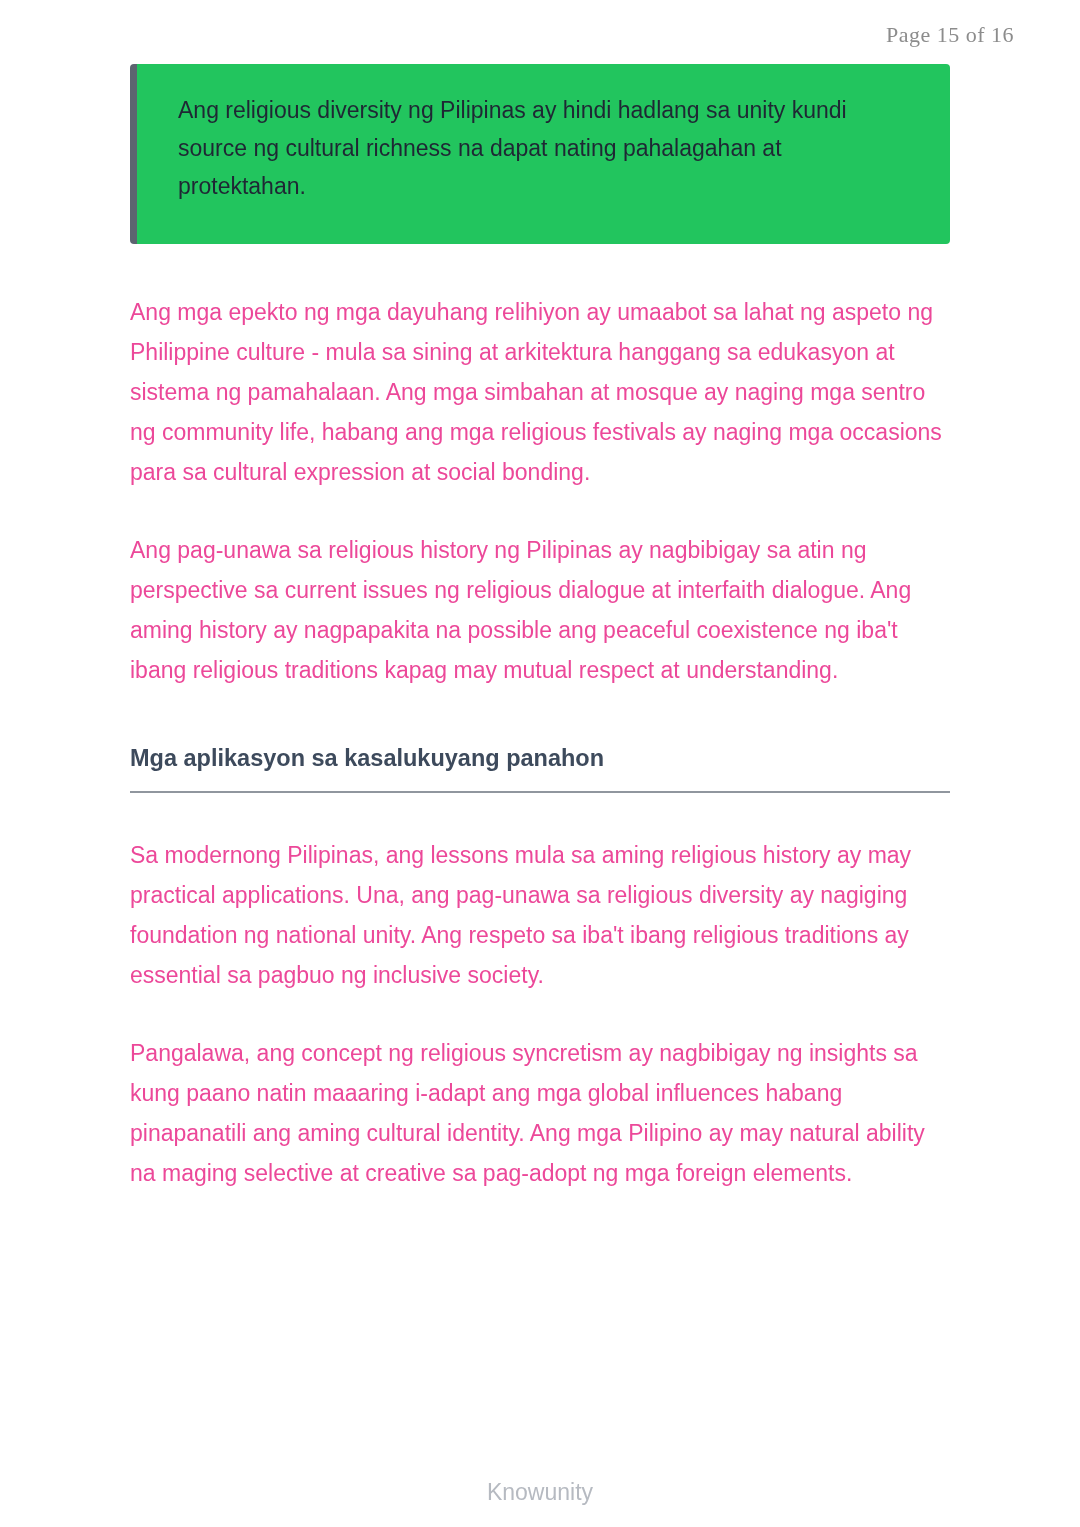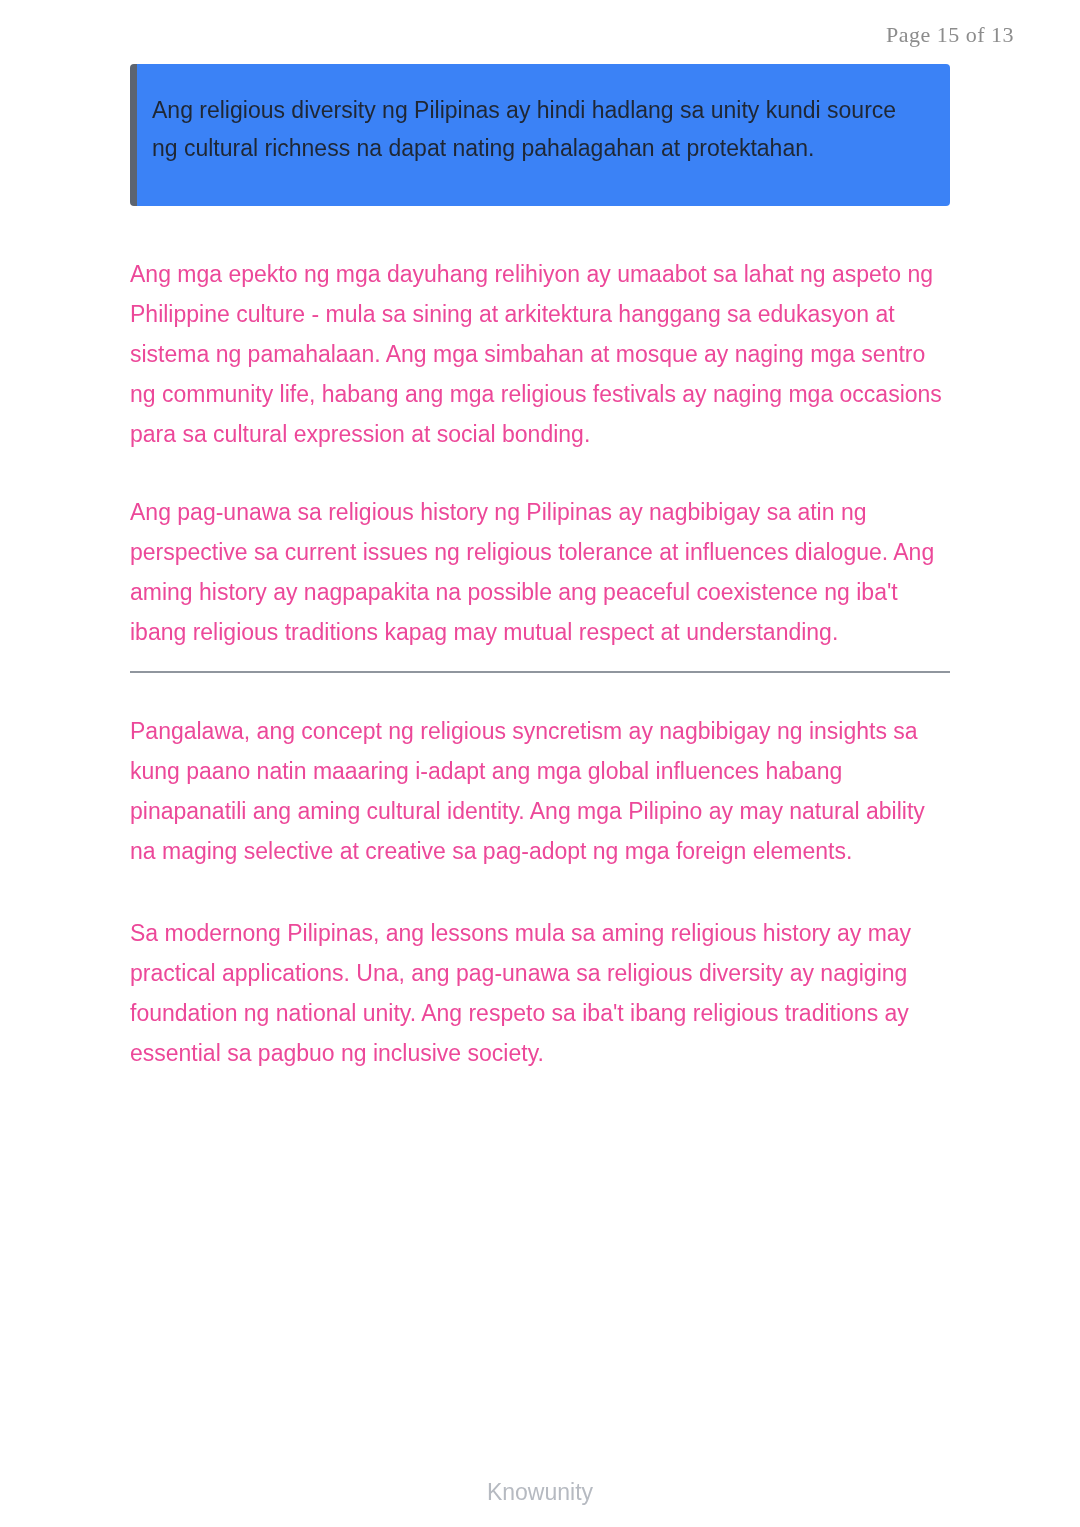--- a/index.html
+++ b/index.html
@@ -24,24 +24,24 @@
     color: #8c8c8c;
     letter-spacing: 0.5px;
   }
   .content {
     position: absolute;
     top: 64px;
     left: 130px;
     width: 822px;
   }
   .quote-block {
-    background: #3b82f6;
+    background: #22c55e;
     border-left: 7px solid #5c6470;
     border-radius: 4px;
-    padding: 27px 40px 39px 15px;
+    padding: 27px 40px 39px 41px;
     box-sizing: border-box;
     width: 820px;
   }
   .quote-block p {
     margin: 0;
     font-size: 23px;
     line-height: 38px;
     color: #1f2734;
   }
   .para {
@@ -78,35 +78,36 @@
     left: 0;
     width: 1080px;
     text-align: center;
     font-size: 23px;
     color: #b6bac1;
   }
 </style>
 </head>
 <body>
 
-<div class="page-header">Page 15 of 13</div>
+<div class="page-header">Page 15 of 16</div>
 
 <div class="content">
 
   <div class="quote-block">
     <p>Ang religious diversity ng Pilipinas ay hindi hadlang sa unity kundi source ng cultural richness na dapat nating pahalagahan at protektahan.</p>
   </div>
 
   <p class="para first-after-quote">Ang mga epekto ng mga dayuhang relihiyon ay umaabot sa lahat ng aspeto ng Philippine culture - mula sa sining at arkitektura hanggang sa edukasyon at sistema ng pamahalaan. Ang mga simbahan at mosque ay naging mga sentro ng community life, habang ang mga religious festivals ay naging mga occasions para sa cultural expression at social bonding.</p>
 
-  <p class="para">Ang pag-unawa sa religious history ng Pilipinas ay nagbibigay sa atin ng perspective sa current issues ng religious tolerance at influences dialogue. Ang aming history ay nagpapakita na possible ang peaceful coexistence ng iba't ibang religious traditions kapag may mutual respect at understanding.</p>
+  <p class="para">Ang pag-unawa sa religious history ng Pilipinas ay nagbibigay sa atin ng perspective sa current issues ng religious dialogue at interfaith dialogue. Ang aming history ay nagpapakita na possible ang peaceful coexistence ng iba't ibang religious traditions kapag may mutual respect at understanding.</p>
 
+  <h2 class="section-heading">Mga aplikasyon sa kasalukuyang panahon</h2>
 
   <hr class="heading-rule">
 
+  <p class="para first-after-rule">Sa modernong Pilipinas, ang lessons mula sa aming religious history ay may practical applications. Una, ang pag-unawa sa religious diversity ay nagiging foundation ng national unity. Ang respeto sa iba't ibang religious traditions ay essential sa pagbuo ng inclusive society.</p>
+
   <p class="para">Pangalawa, ang concept ng religious syncretism ay nagbibigay ng insights sa kung paano natin maaaring i-adapt ang mga global influences habang pinapanatili ang aming cultural identity. Ang mga Pilipino ay may natural ability na maging selective at creative sa pag-adopt ng mga foreign elements.</p>
-
-  <p class="para first-after-rule">Sa modernong Pilipinas, ang lessons mula sa aming religious history ay may practical applications. Una, ang pag-unawa sa religious diversity ay nagiging foundation ng national unity. Ang respeto sa iba't ibang religious traditions ay essential sa pagbuo ng inclusive society.</p>
 
 
 </div>
 
 <div class="page-footer">Knowunity</div>
 
 </body></html>

